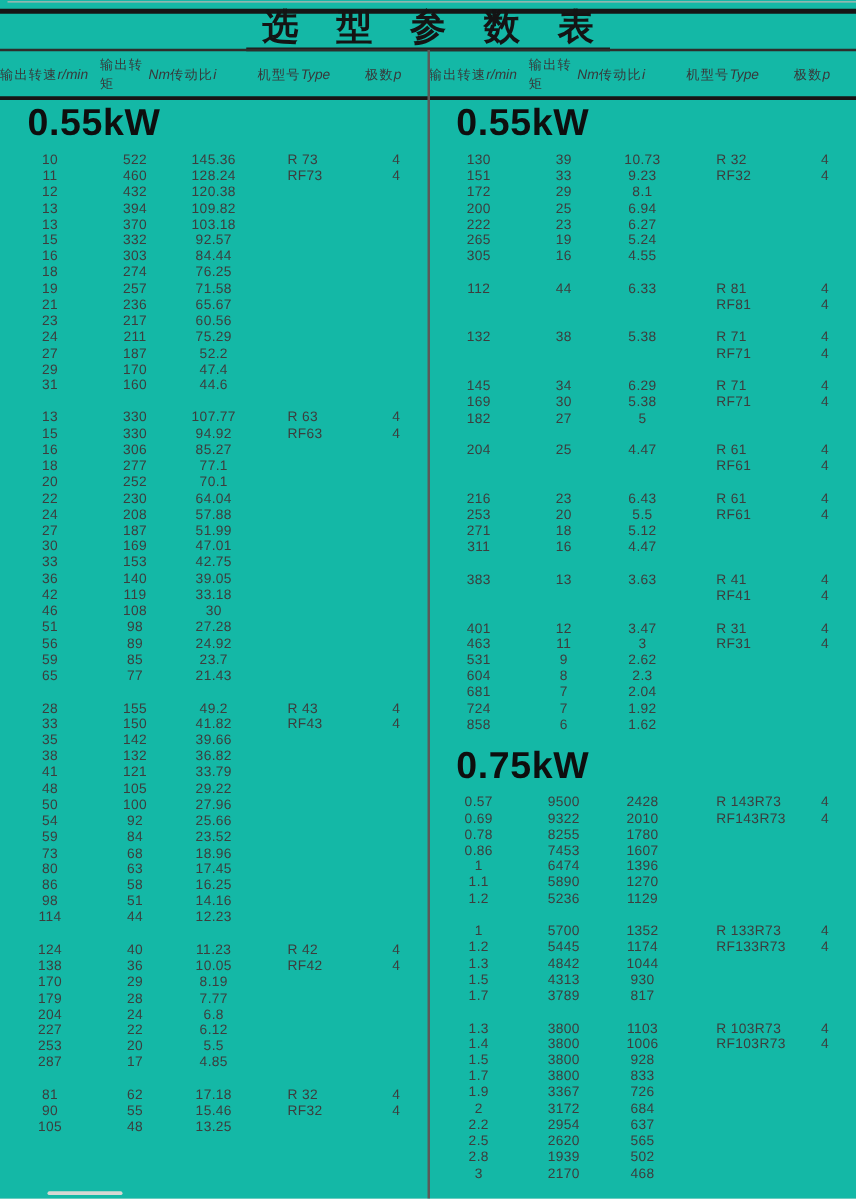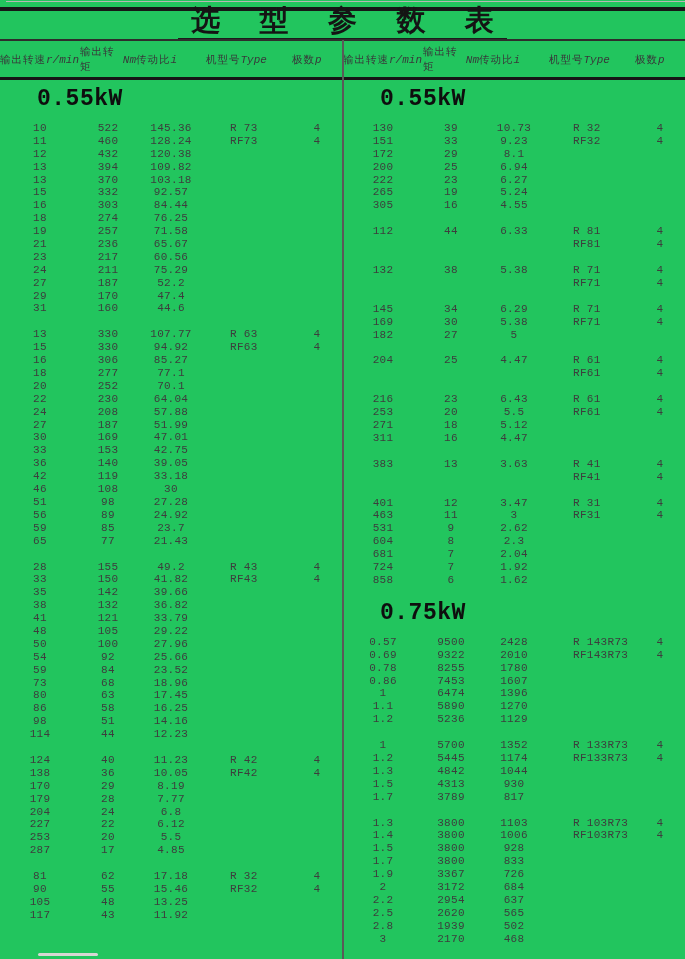--- a/index.html
+++ b/index.html
@@ -1,19 +1,19 @@
 <!DOCTYPE html>
 <html><head>
 <meta charset="utf-8">
 <style>
   html,body{margin:0;padding:0;background:#e8e8e6;}
   .page{
     position:relative;width:685px;height:959px;margin:0 auto;
-    background:#22c55e;overflow:hidden;
-    font-family:Liberation Mono, monospace;
+    background:#14b8a6;overflow:hidden;
+    font-family:Liberation Sans, sans-serif;
     -webkit-font-smoothing:antialiased;
   }
   .top-thin{position:absolute;top:1px;left:6px;width:679px;height:1px;background:#b8b8b4;}
   .top-bar{position:absolute;top:7px;left:0;width:685px;height:4px;background:#161616;}
   .title-wrap{position:absolute;top:8px;left:0;width:685px;text-align:center;}
   .title{
     display:inline-block;font-size:29px;font-weight:bold;color:#141414;
     letter-spacing:11px;line-height:29px;padding:0 2px 1px 13px;
     border-bottom:3px solid #1c1c1c;white-space:nowrap;
   }
@@ -23,22 +23,22 @@
   .hdr-panel.rightside{margin-left:1px;}
   .hcell{display:flex;flex-direction:row;align-items:center;justify-content:flex-start;}
   .hcell .zh{font-size:10.5px;color:#38383a;letter-spacing:1px;line-height:15px;}
   .hcell .en{font-size:11px;color:#38383a;line-height:14px;font-style:italic;}
   .header-rule{position:absolute;top:77px;left:0;width:685px;height:3px;background:#161616;}
   .divider{position:absolute;top:40px;left:342px;width:2px;height:919px;background:#5a5a58;}
   .panel{position:absolute;top:80px;width:342px;}
   .panel.leftside{left:0;}
   .panel.rightside{left:343px;}
   .section-heading{
-    font-size:23px;font-weight:bold;color:#0e0e0e;line-height:26px;
-    padding-left:22px;margin:6px 0 10px 15px;letter-spacing:0.5px;
+    font-size:30px;font-weight:bold;color:#0e0e0e;line-height:26px;
+    padding-left:22px;margin:6px 0 10px 0;letter-spacing:0.5px;
   }
   .block{margin:0 0 13px 0;}
   .row{display:grid;grid-template-columns:80px 56px 70px 86px 50px;height:12.9px;align-items:center;}
   .c{font-size:11px;color:#3d3d3d;text-align:center;letter-spacing:0.3px;line-height:12.9px;white-space:nowrap;}
   .c.t{text-align:left;padding-left:24px;}
   .bottom-smudge{position:absolute;top:953px;left:38px;width:60px;height:3px;background:#d7d7d3;border-radius:2px;}
 </style>
 </head>
 <body>
 
@@ -500,27 +500,20 @@
           <div class="c t">RF32</div>
           <div class="c">4</div>
         </div>
         <div class="row">
           <div class="c">105</div>
           <div class="c">48</div>
           <div class="c">13.25</div>
           <div class="c t"></div>
           <div class="c"></div>
         </div>
-        <div class="row">
-          <div class="c">117</div>
-          <div class="c">43</div>
-          <div class="c">11.92</div>
-          <div class="c t"></div>
-          <div class="c"></div>
-        </div>
       </div>
     </div>
   <div class="panel rightside">
       <div class="section-heading">0.55kW</div>
       <div class="block">
         <div class="row">
           <div class="c">130</div>
           <div class="c">39</div>
           <div class="c">10.73</div>
           <div class="c t">R 32</div>

